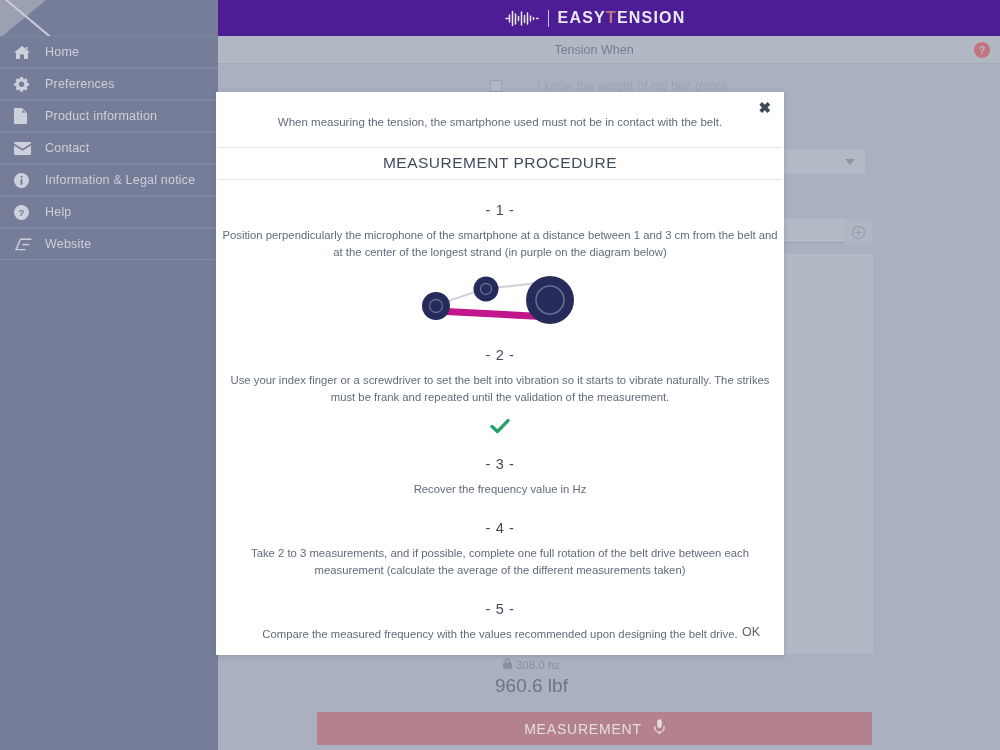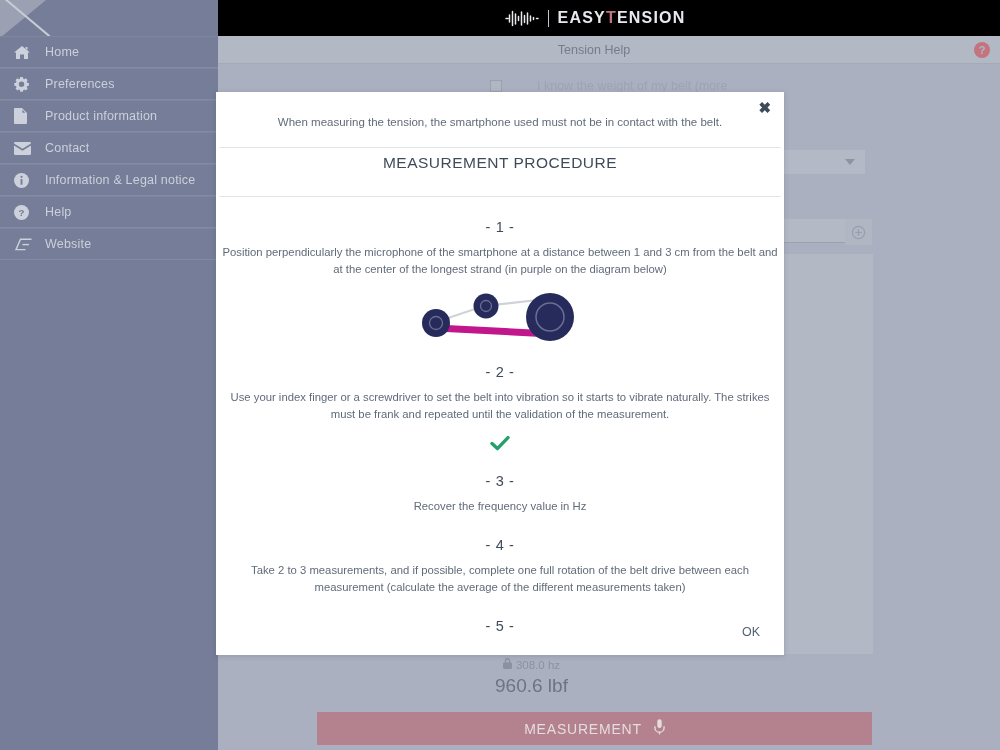--- a/index.html
+++ b/index.html
@@ -68,21 +68,21 @@
     color: #cdd1db;
     flex: none;
   }
   .side-item .s-ico svg { display: block; }
 
   
   #brandbar {
     position: absolute;
     left: 190px; top: 0;
     width: 810px; height: 36px;
-    background: #000000;
+    background: #4c1d95;
     display: flex;
     align-items: center;
     justify-content: center;
     z-index: 1;
   }
   #brand-inner { display: flex; align-items: center; gap: 9px; }
   #brand-wave { color: #e9eaee; display: flex; align-items: center; }
   #brand-sep { width: 1px; height: 17px; background: #c3c6d0; }
   #brand-text {
     font-size: 16px;
@@ -239,21 +239,21 @@
     line-height: 1.5;
   }
   #modal-proc-title {
     margin: 0 3px;
     border-top: 1px solid #e2e5e9;
     border-bottom: 1px solid #e2e5e9;
     text-align: center;
     font-size: 15.5px;
     letter-spacing: .5px;
     color: #3f4b5a;
-    padding: 6px 0 24px;
+    padding: 6px 0 7px;
   }
   .step { text-align: center; }
   .step-num {
     font-size: 14.5px;
     color: #3f4b5a;
     margin-top: 22px;
     margin-bottom: 9px;
     letter-spacing: .6px;
   }
   .step-body {
@@ -375,21 +375,21 @@
     </div>
   </header>
 
   <div id="toolbar">
     <span id="toolbar-back">
       <svg width="15" height="15" viewBox="0 0 16 16" fill="currentColor">
           <circle cx="8" cy="8" r="8"></circle>
           <path d="M9.6 3.8L5.4 8l4.2 4.2" fill="none" stroke="#b3b8c5" stroke-width="1.8" stroke-linecap="round" stroke-linejoin="round"></path>
         </svg>
     </span>
-    <span id="toolbar-title">Tension Help</span>
+    <span id="toolbar-title">Tension When</span>
     <span id="toolbar-help">
       <svg width="16" height="16" viewBox="0 0 16 16" fill="currentColor">
           <circle cx="8" cy="8" r="8"></circle>
           <text x="8" y="12.4" font-size="11" font-family="Liberation Sans, sans-serif" font-weight="bold" text-anchor="middle" fill="#b3b8c5">?</text>
         </svg>
     </span>
   </div>
 
   <main id="page">
 
@@ -474,18 +474,19 @@
       <div class="step-body">Recover the frequency value in Hz</div>
     </div>
 
     <div class="step">
       <div class="step-num">- 4 -</div>
       <div class="step-body">Take 2 to 3 measurements, and if possible, complete one full rotation of the belt drive between each measurement (calculate the average of the different measurements taken)</div>
     </div>
 
     <div class="step">
       <div class="step-num">- 5 -</div>
+      <div class="step-body">Compare the measured frequency with the values recommended upon designing the belt drive.</div>
     </div>
 
     <div id="modal-ok">OK</div>
   </div>
 
 </div>
 
 </body></html>

